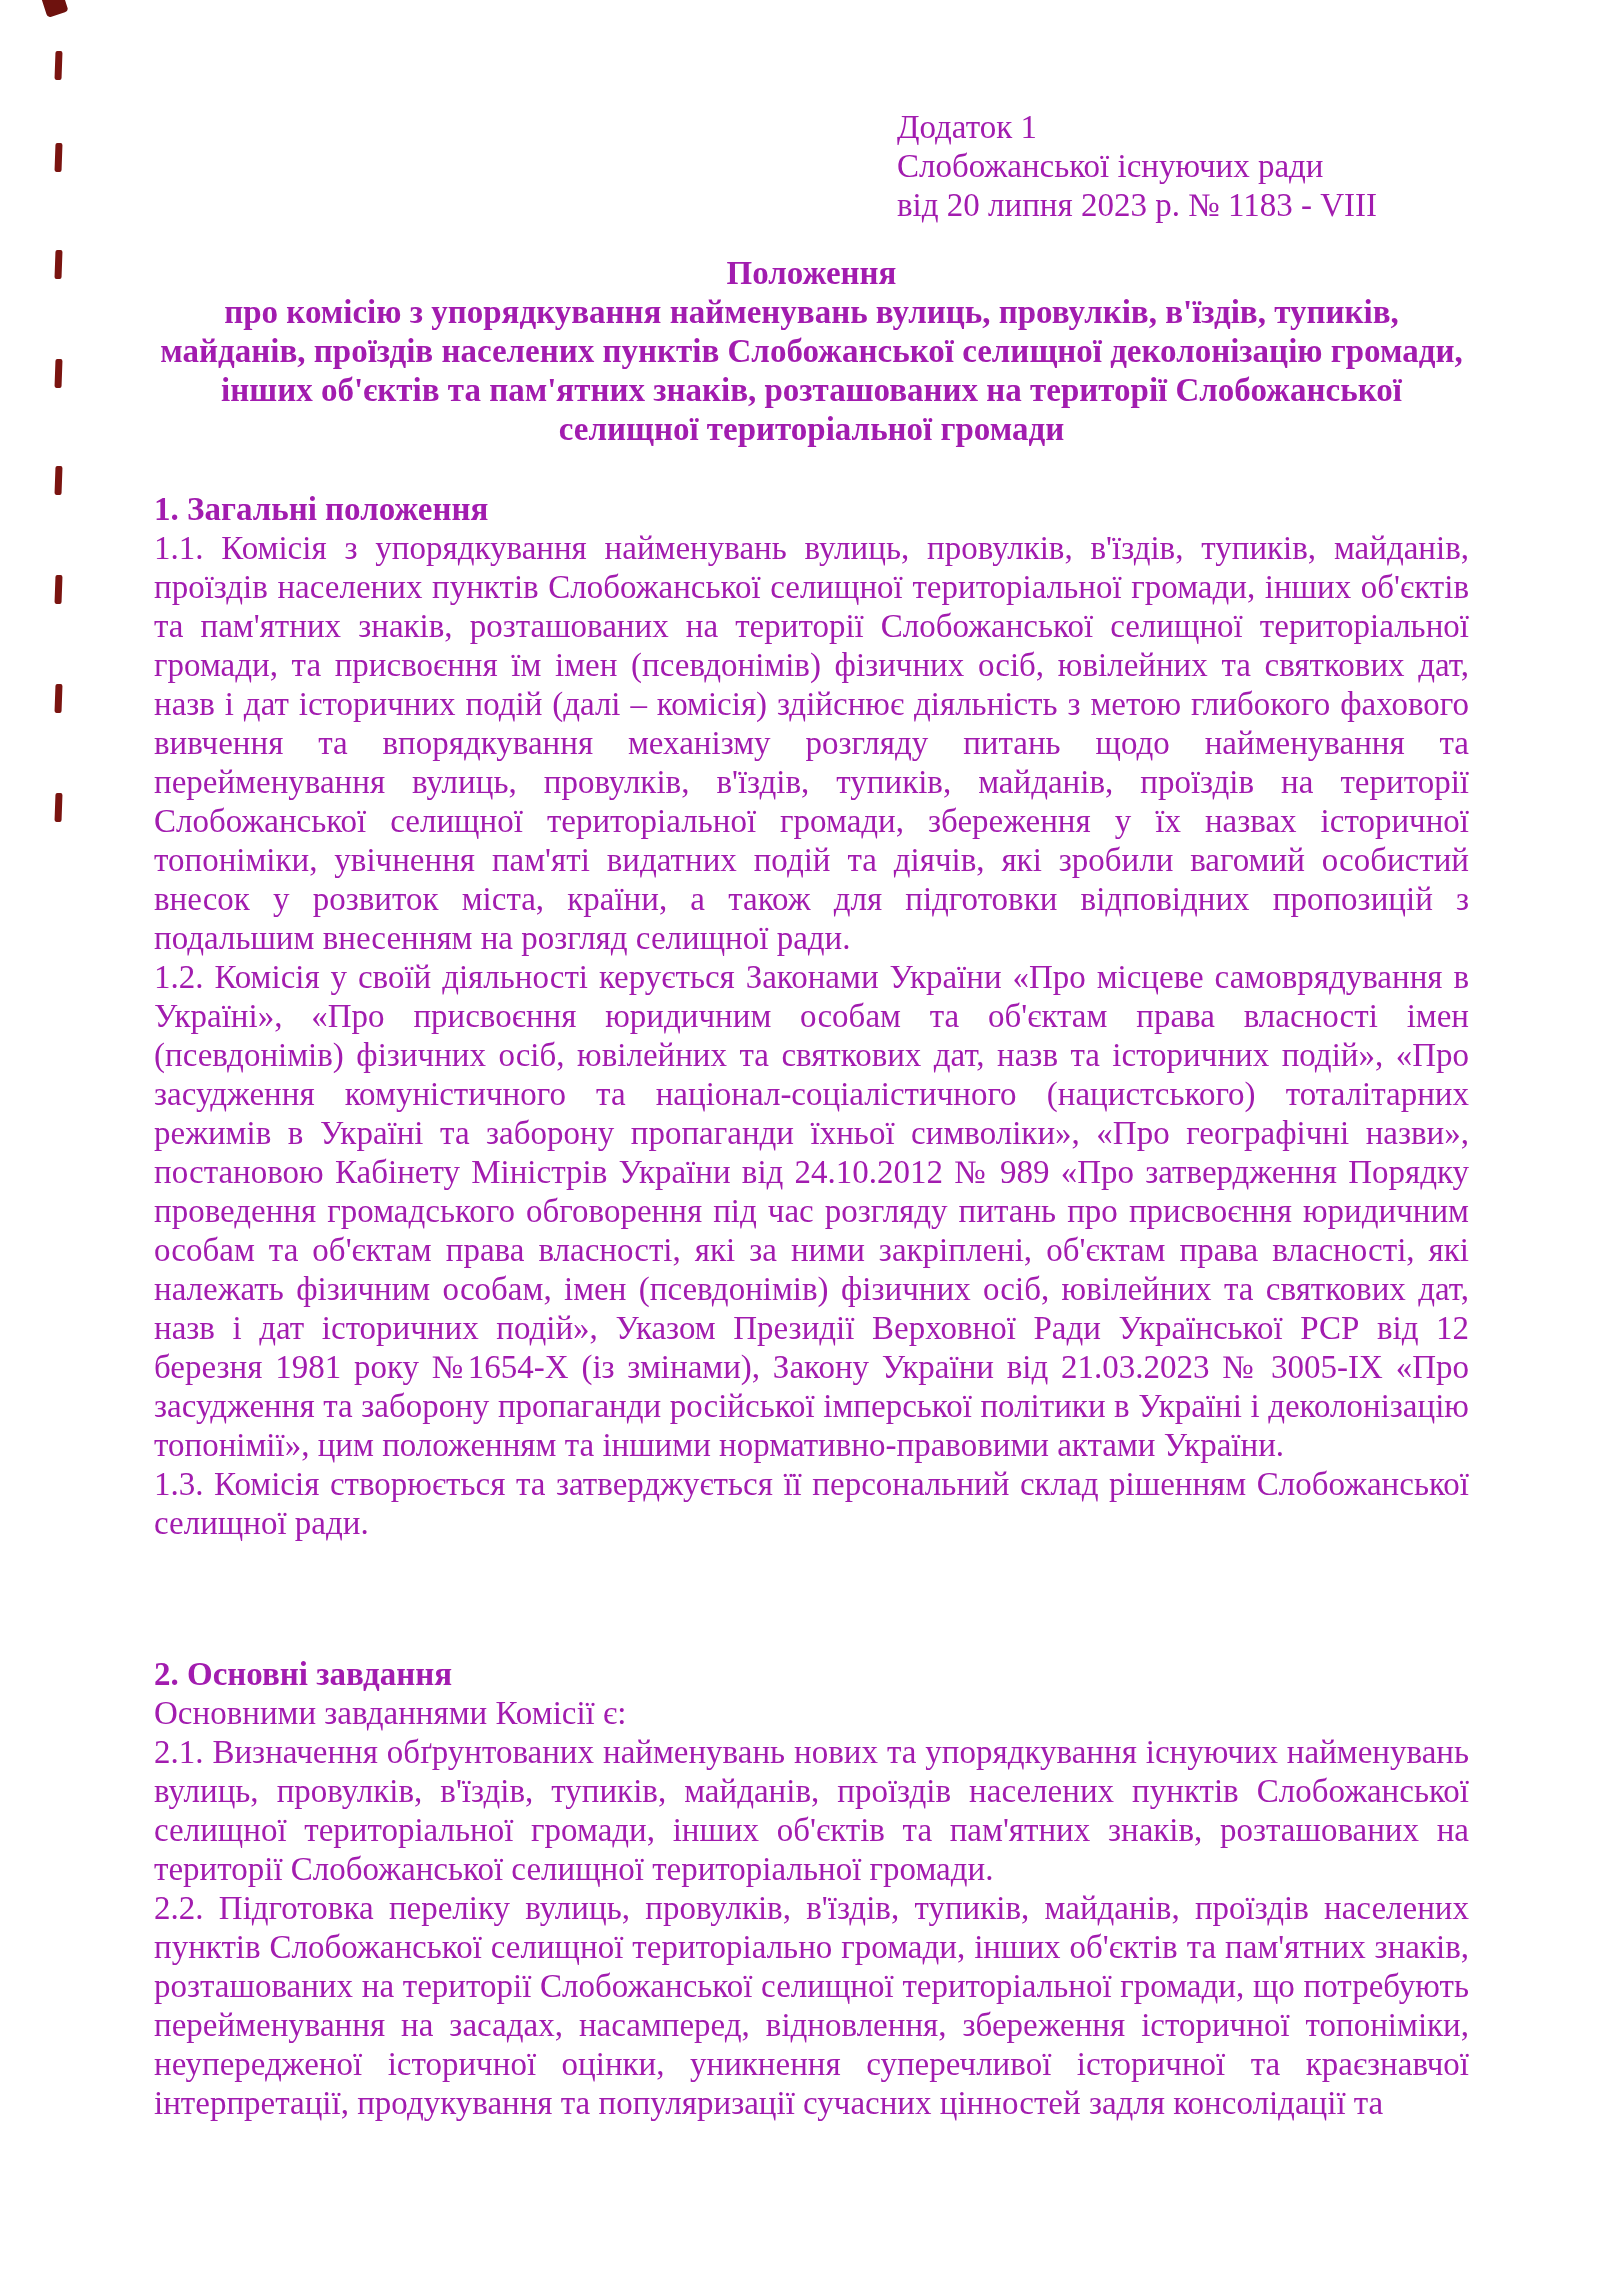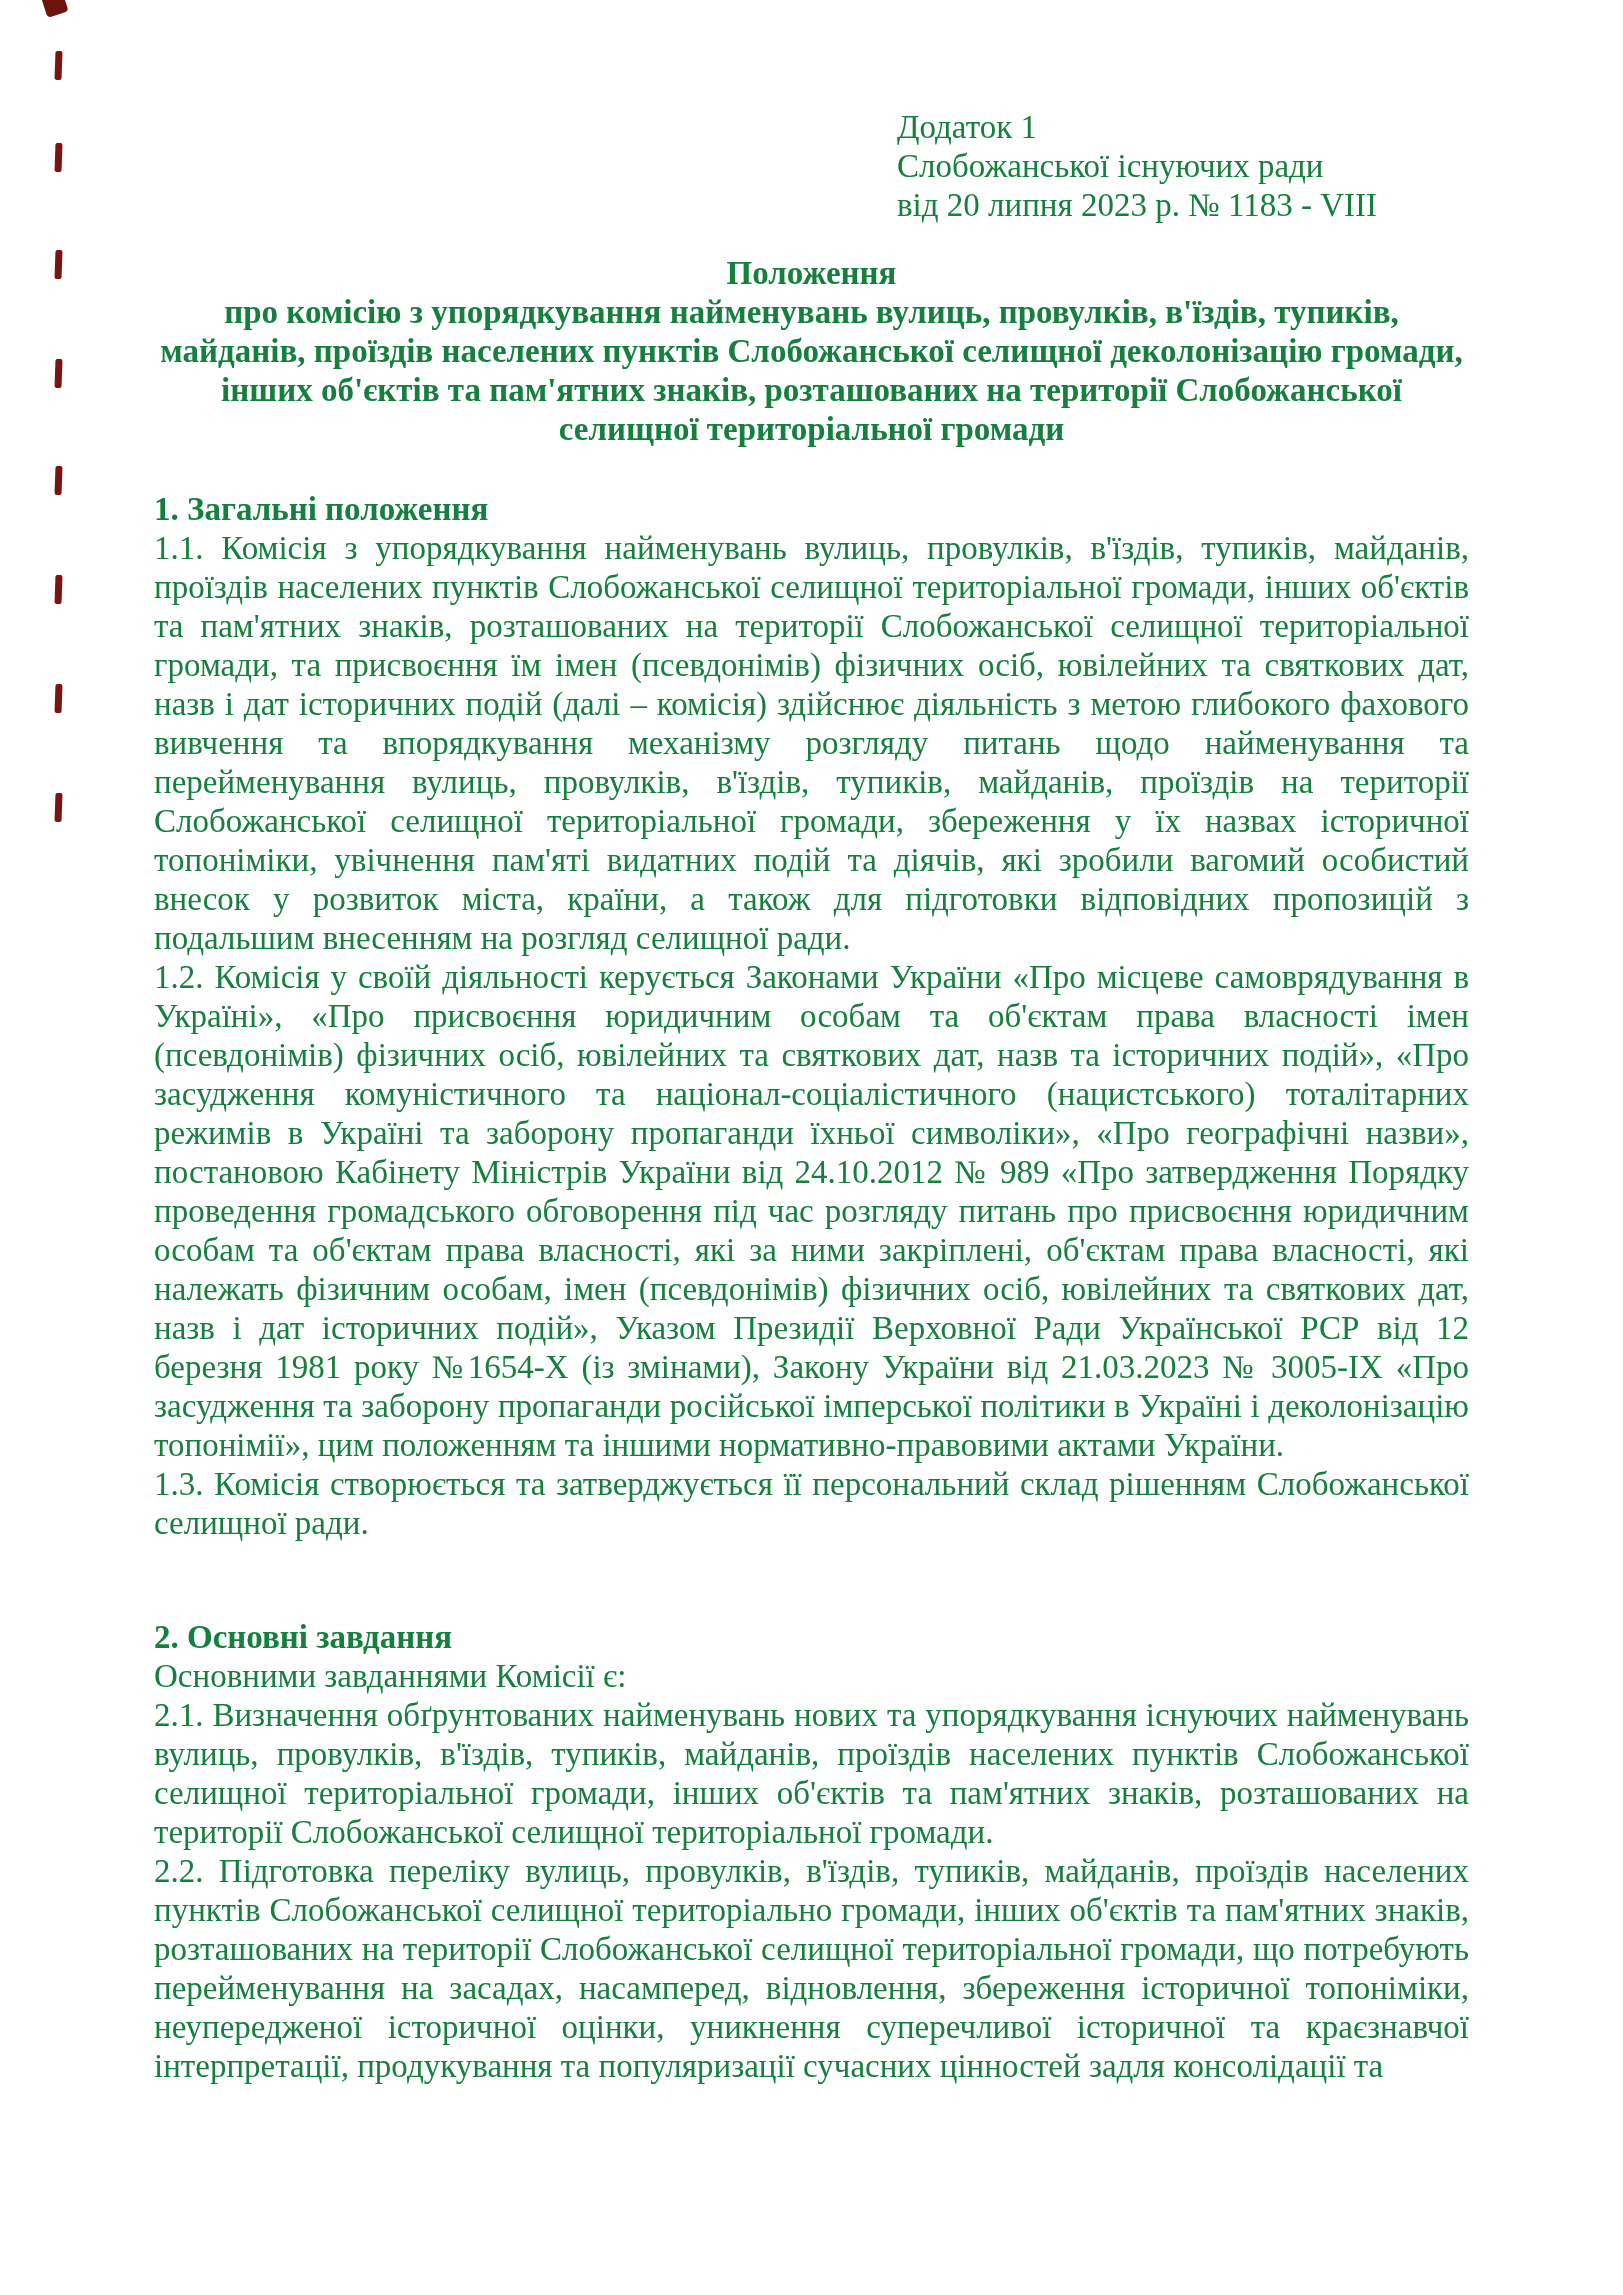--- a/index.html
+++ b/index.html
@@ -2,21 +2,21 @@
 <html lang="uk" style="font-size:10.5px"><head>
 <meta charset="utf-8">
 <style>
   * { margin: 0; padding: 0; box-sizing: border-box; }
   html, body { background: #ffffff; }
   .page {
     position: relative;
     width: 1623px;
     height: 2295px;
     background: #ffffff;
-    color: #15803d;
+    color: #a21caf;
     font-family: "Liberation Serif", "DejaVu Serif", serif;
     font-size: 33px;
     line-height: 39px;
     padding: 108px 154px 52px 154px;
     overflow: hidden;
   }
   
   .artifacts .mark {
     position: absolute;
     left: 55px;
@@ -48,21 +48,21 @@
   .title {
     margin-top: 29px;
     text-align: center;
     font-weight: bold;
   }
   .heading {
     margin-top: 41px;
     text-align: left;
     font-weight: bold;
   }
-  .heading-2 { margin-top: 75px; }
+  .heading-2 { margin-top: 112px; }
   p.body {
     text-align: justify;
     text-justify: inter-word;
   }
 </style>
 </head>
 <body>
 
 <div class="page">
 

